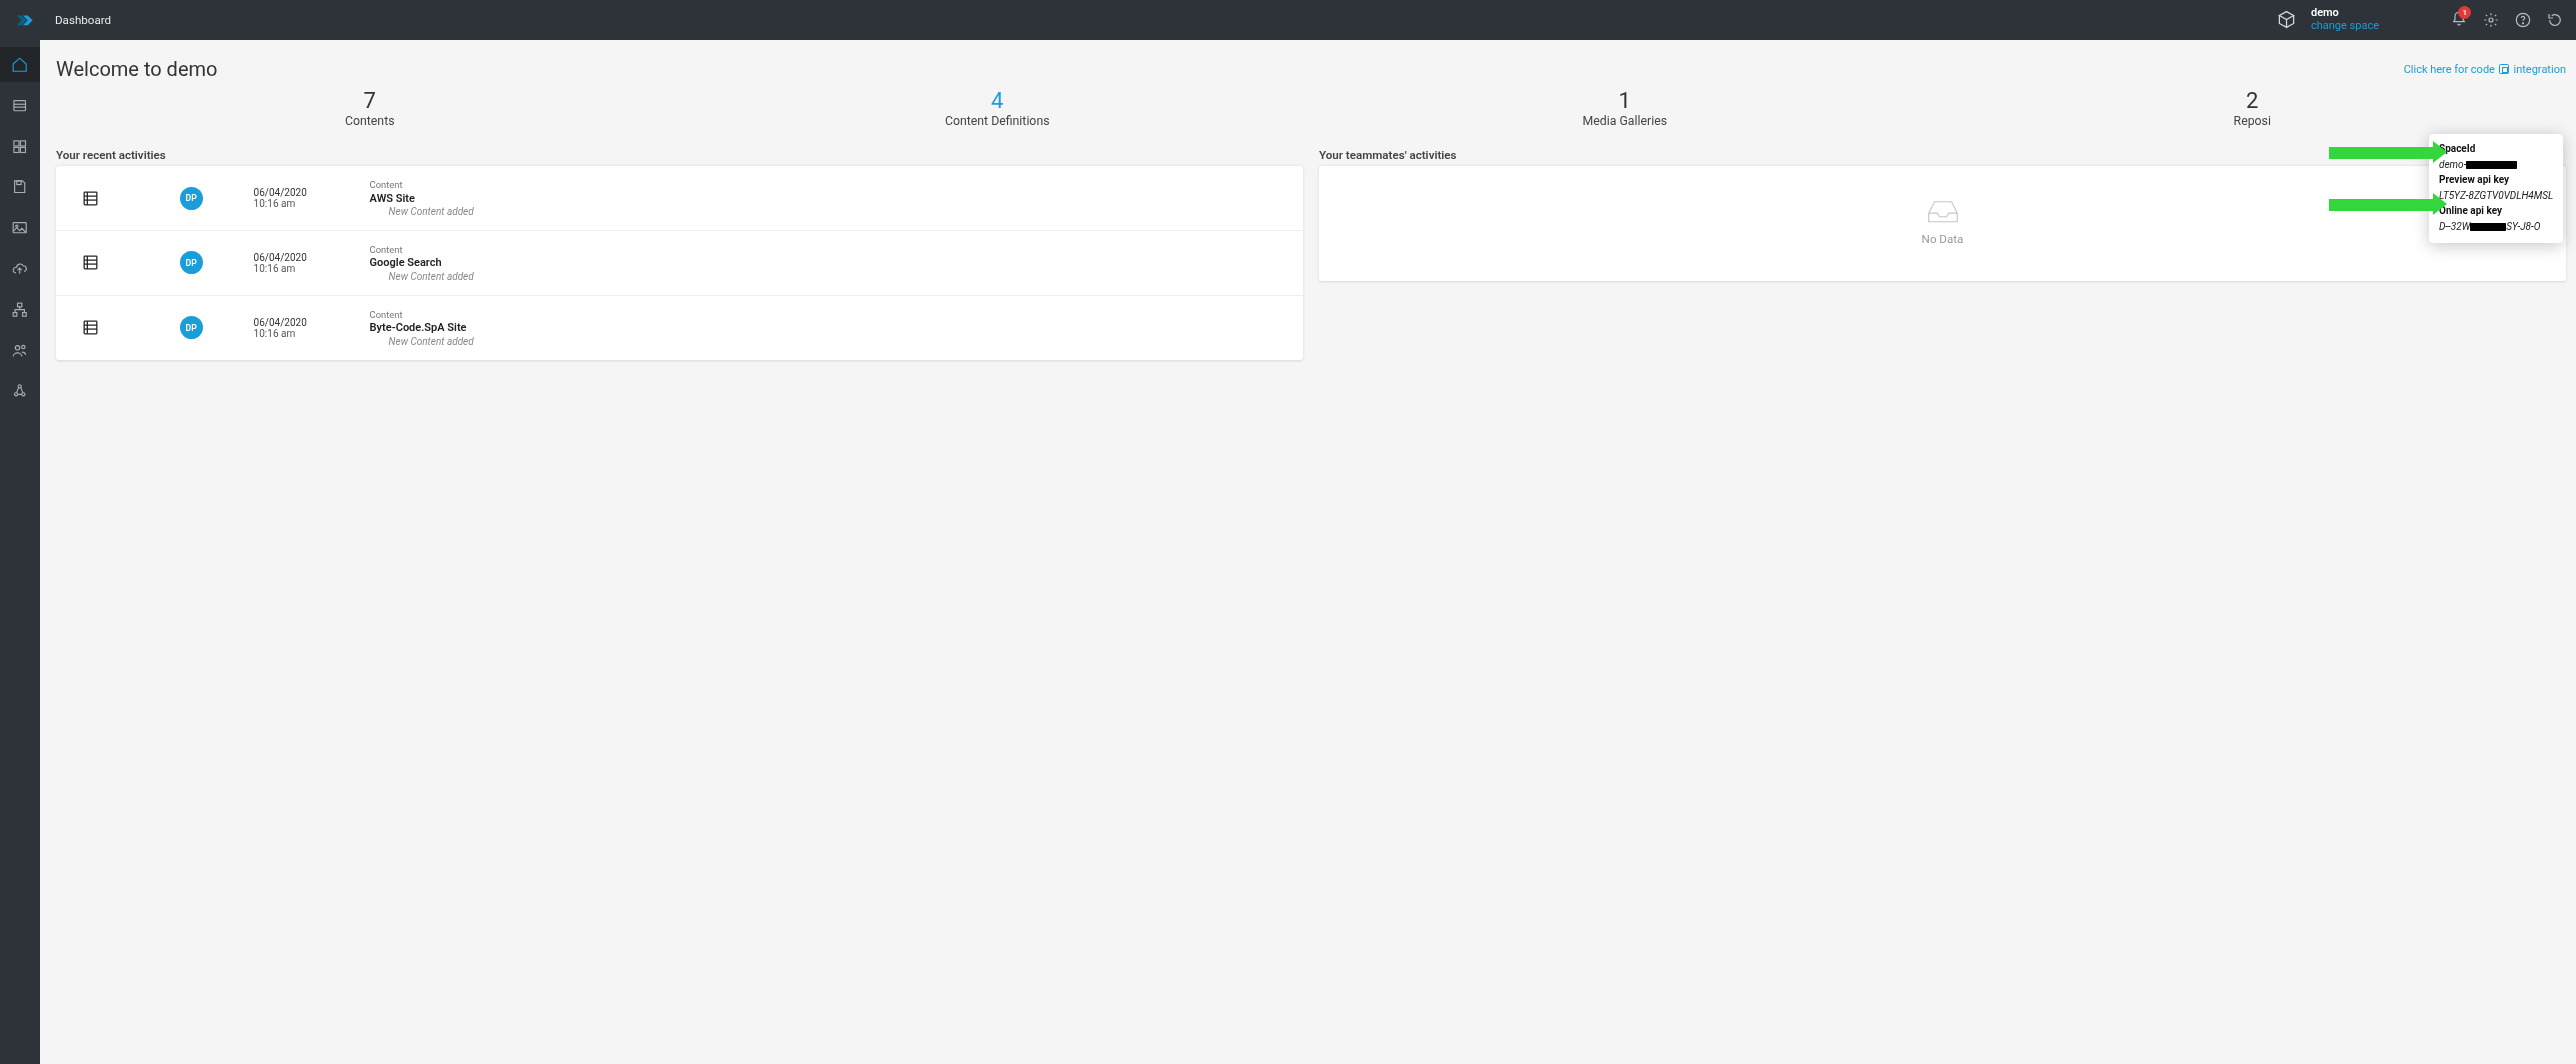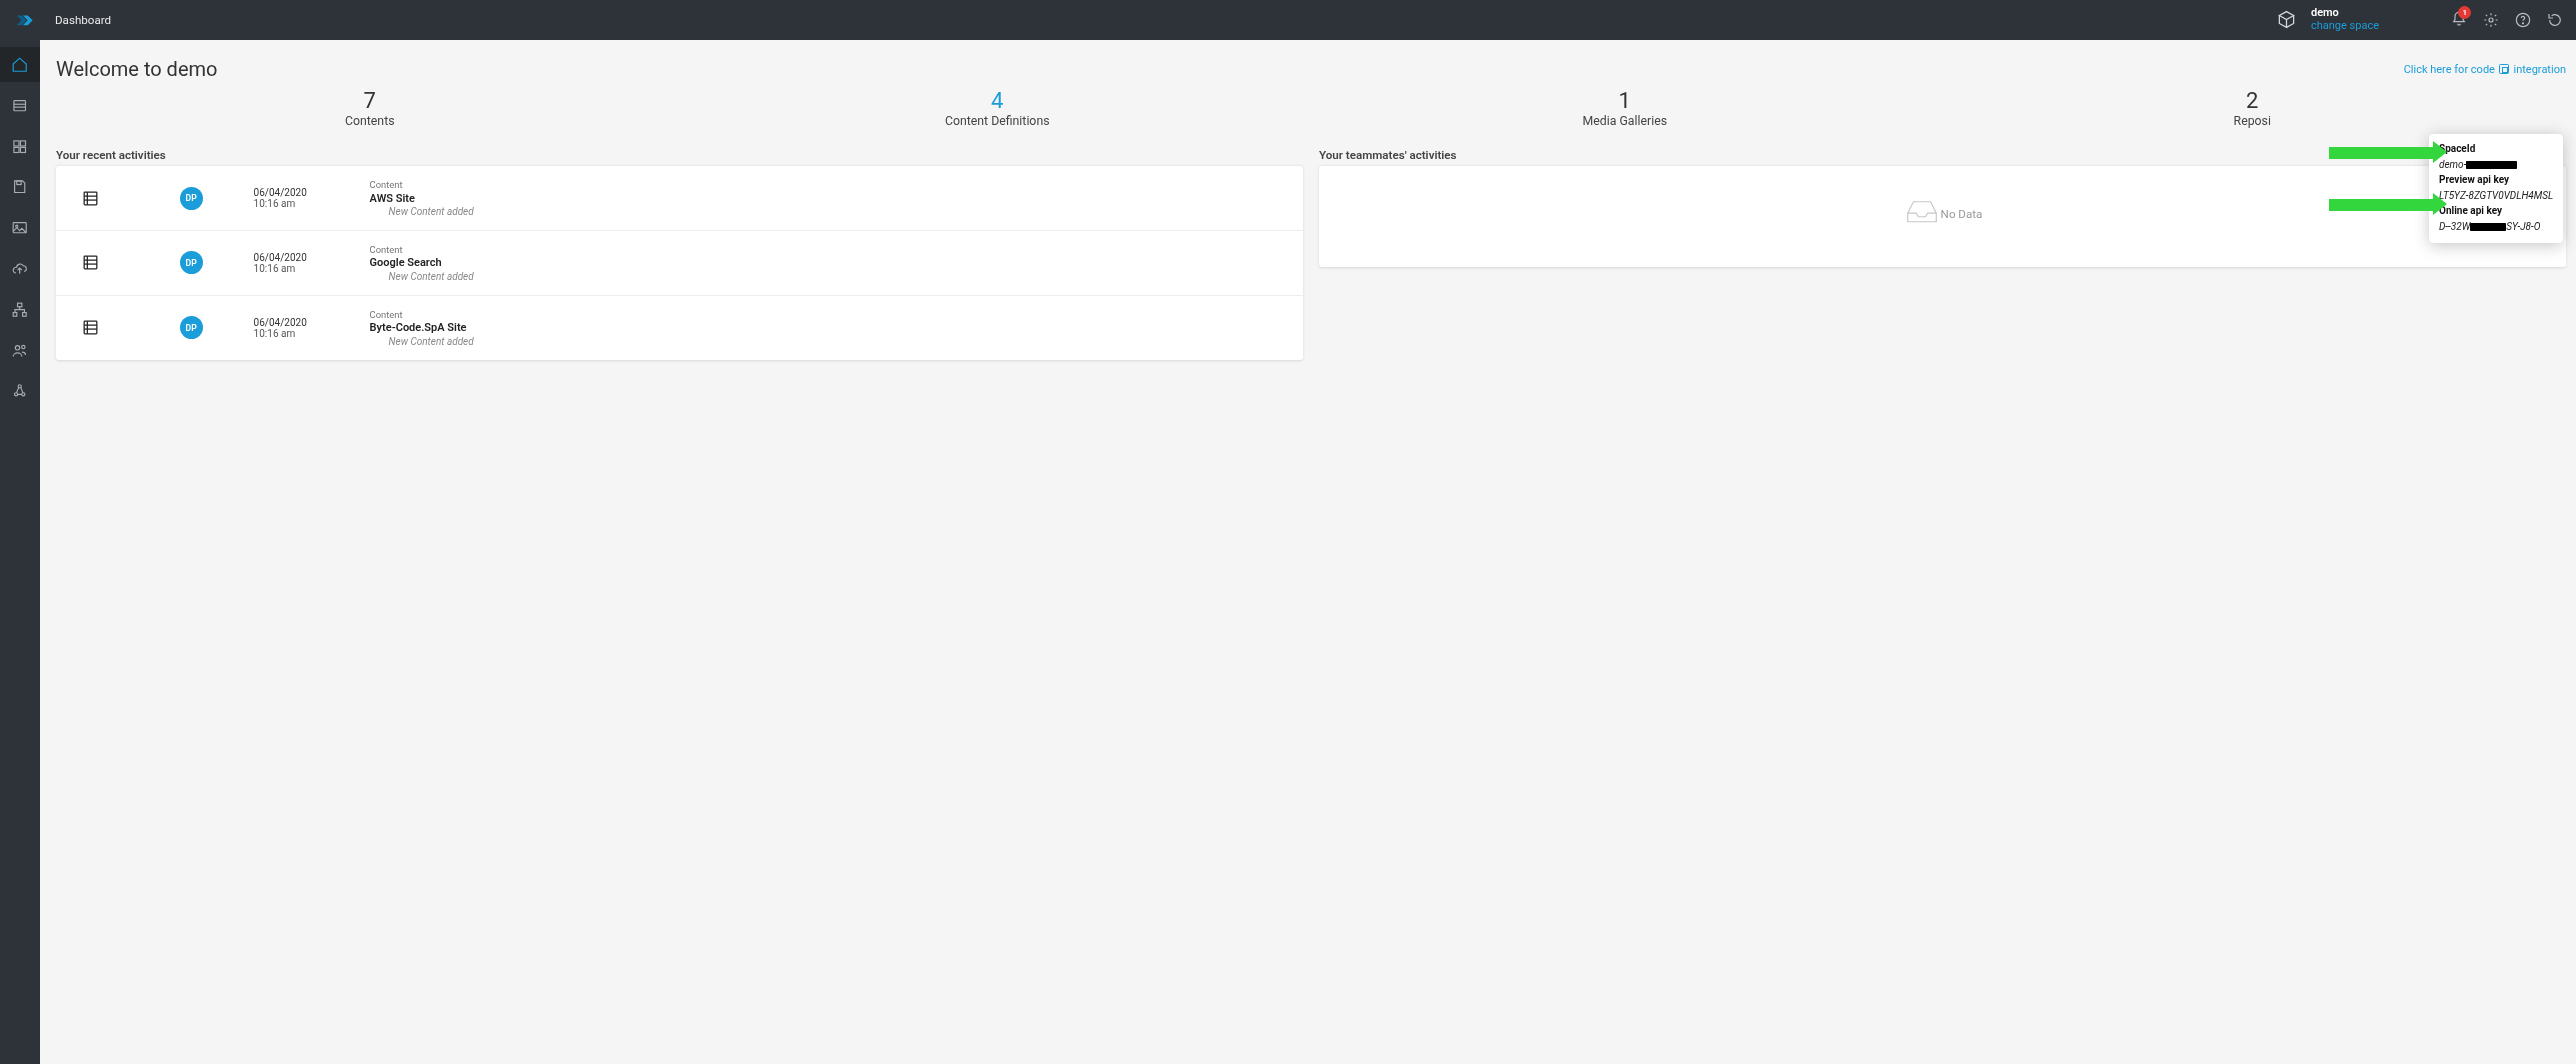--- a/index.html
+++ b/index.html
@@ -52,21 +52,21 @@
     .row-ico { width:19px; height:19px; }
     .row-ico svg { width:19px; height:19px; stroke:#222; fill:none; stroke-width:1.6; }
     .avatar { width:23px; height:23px; border-radius:50%; background:#1b9dd9; color:#fff; display:flex; align-items:center; justify-content:center; font-size:8.7px; font-weight:600; margin-left:51px; }
     .row-date { font-size:10px; color:#333; min-width:65px; margin-left:22px; }
     .row-date .time { color:#555; }
     .row-body { margin-left:22px; }
     .row-type { font-size:9.4px; color:#777; }
     .row-title { font-size:11px; font-weight:600; color:#222; margin-top:1.4px; }
     .row-sub { font-size:10px; font-style:italic; color:#888; margin-top:1.4px;padding-left:19px; }
 
-    .nodata { display:flex; flex-direction:row; align-items:center; justify-content:center; padding:30px 0 35px 0; color:#9a9a9a; }
+    .nodata { display:flex; flex-direction:column; align-items:center; justify-content:center; padding:30px 0 35px 0; color:#9a9a9a; }
     .nodata svg { width:38px; height:30px; stroke:#c6c6c6; fill:none; stroke-width:1.6; margin-bottom:5.8px; }
 
     
     .popover { position:absolute; top:94px; right:13px; width:134px; background:#fff; border-radius:4.3px; box-shadow:0 2.9px 16px rgba(0,0,0,0.22); padding:7.2px 10px 8.7px 10px; font-size:10px; line-height:1.55; }
     .popover .k { font-weight:700; color:#111; }
     .popover .v { font-style:italic; color:#222; white-space:nowrap; overflow:hidden; }
     .redact { display:inline-block; background:#000; height:8.7px; vertical-align:middle; border-radius:0.7px; }
 
     
     .arrow { position:absolute; height:11.6px; background:#33d63d; }

